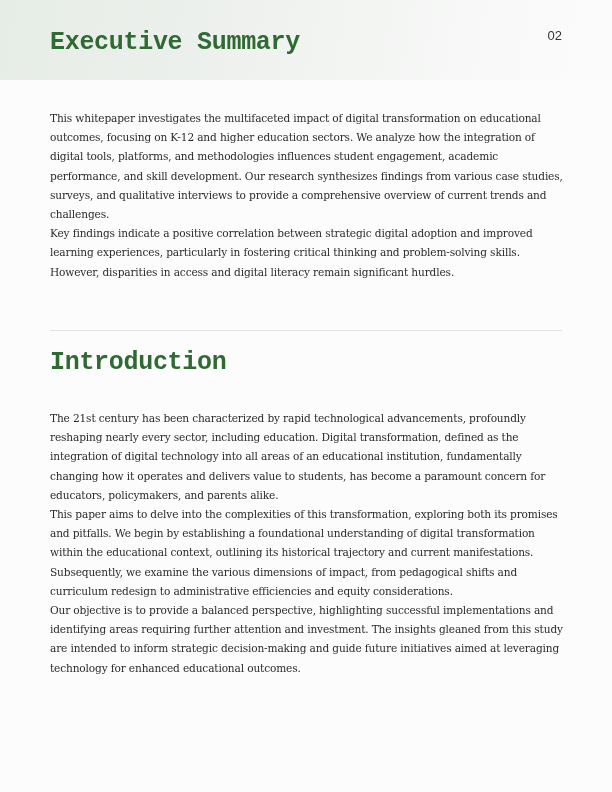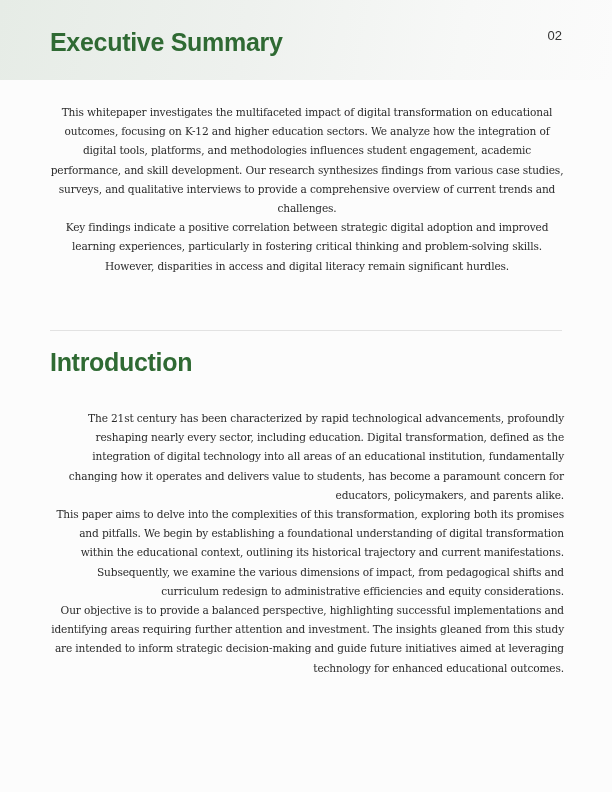--- a/index.html
+++ b/index.html
@@ -28,43 +28,43 @@
       right: 50px;
       top: 28px;
       font-family: Liberation Sans, sans-serif;
       font-size: 13px;
       color: #333;
     }
     h1.section-title {
       position: absolute;
       left: 50px;
       margin: 0;
-      font-family: Liberation Sans, sans-serif;
+      font-family: Liberation Mono, monospace;
       font-weight: bold;
       font-size: 25px;
       letter-spacing: -0.3px;
       color: #2f6a33;
     }
     .exec-title { top: 28px; }
     .intro-title { top: 348px; }
     .body-block {
       position: absolute;
       left: 50px;
       width: 514px;
       font-family: "DejaVu Serif", serif;
       font-size: 10.6px;
       line-height: 19.2px;
       color: #2b2b2b;
       letter-spacing: -0.15px;
     }
     .body-block p {
       margin: 0;
     }
-    .exec-body { top: 103px; text-align: center; }
-    .intro-body { top: 409px; text-align: right; }
+    .exec-body { top: 109px; }
+    .intro-body { top: 409px; }
     .divider {
       position: absolute;
       left: 50px;
       top: 330px;
       width: 512px;
       height: 1px;
       background: #e2e2e2;
     }
   </style>
 </head>

